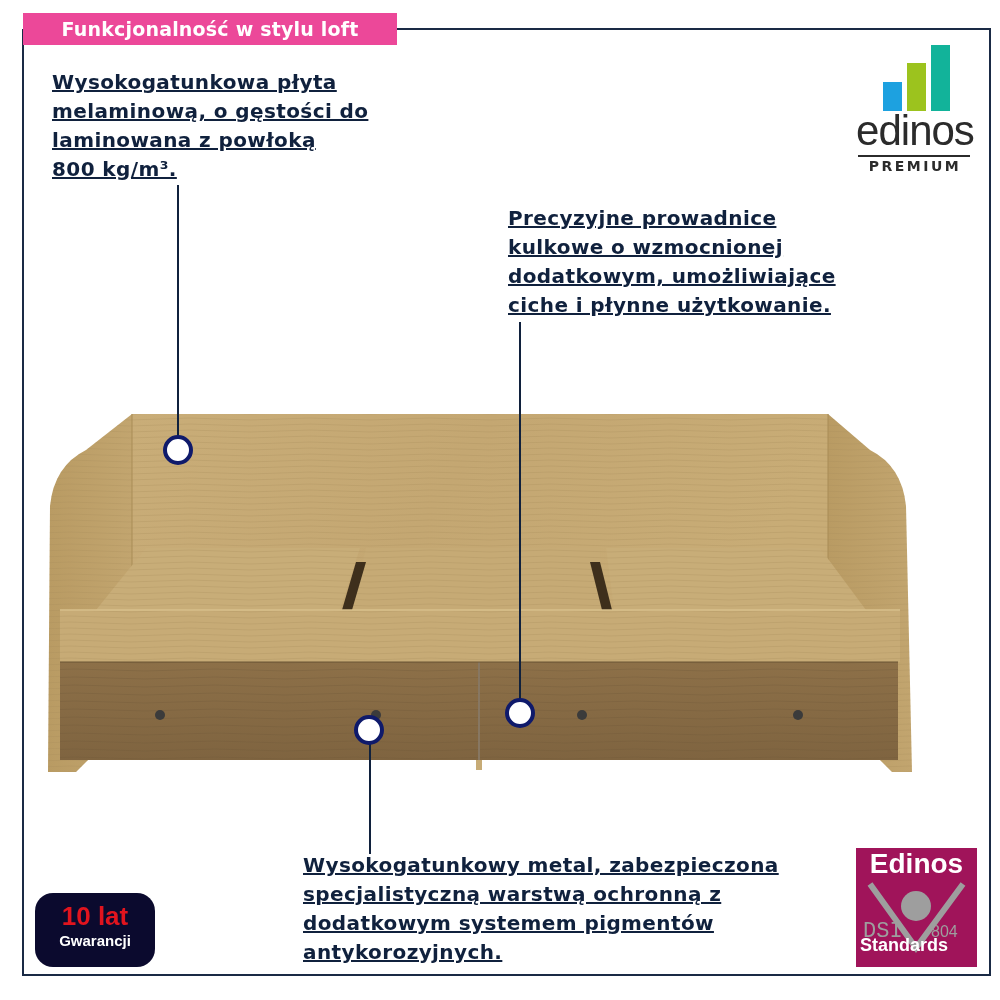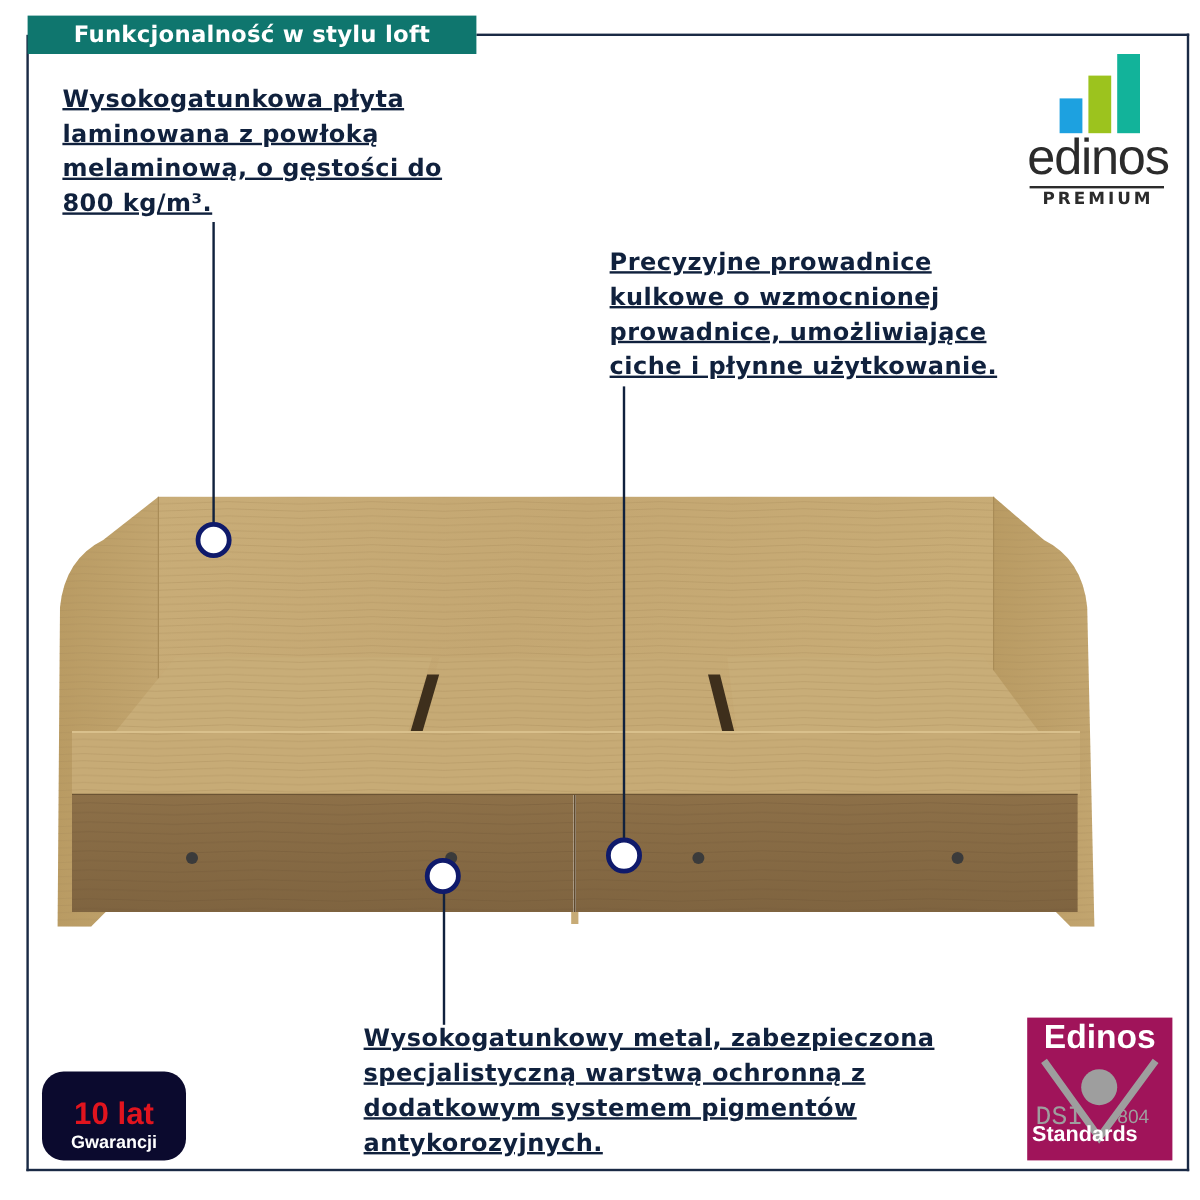--- a/index.html
+++ b/index.html
@@ -1,43 +1,43 @@
 <!DOCTYPE html>
 <html><head>
 <meta charset="utf-8">
 <style>
   html, body { margin:0; padding:0; background:#ffffff; }
   body { width:1000px; height:1000px; position:relative; overflow:hidden;
          font-family:"DejaVu Sans", sans-serif; color:#10213d; }
   .abs { position:absolute; }
   .frame-line { position:absolute; background:#1a2a45; }
   .header-box { position:absolute; left:23px; top:13px; width:374px; height:32px;
-                background:#0f766e; color:#ffffff; font-weight:bold; font-size:19px;
+                background:#ec4899; color:#ffffff; font-weight:bold; font-size:19px;
                 line-height:32px; text-align:center; letter-spacing:0.2px; }
   .callout-text { position:absolute; font-weight:bold; font-size:20px; line-height:29px;
                   color:#10213d; letter-spacing:0.4px; white-space:nowrap;text-decoration:underline; }
   .callout-line { position:absolute; width:2px; background:#10213d; }
   .callout-dot { position:absolute; width:22px; height:22px; border-radius:50%;
                  background:#ffffff; border:4px solid #0f1a6b; box-sizing:content-box; }
   .logo { position:absolute; left:850px; top:40px; width:130px; height:140px; }
   .logo-bar { position:absolute; bottom:0; width:19px; }
   .logo-bars { position:absolute; left:33px; top:5px; width:70px; height:66px; }
   .logo-word { position:absolute; left:0; top:68px; width:130px; text-align:center;
                font-family:"Liberation Sans", sans-serif; font-size:42px; color:#2b2b2b;
                letter-spacing:-1px; line-height:46px; }
   .logo-rule { position:absolute; left:8px; top:115px; width:112px; height:2px; background:#2b2b2b; }
   .logo-sub { position:absolute; left:0; top:117px; width:130px; text-align:center;
               font-family:"DejaVu Sans", sans-serif; font-weight:bold; font-size:14px;
               letter-spacing:2.5px; color:#2b2b2b; line-height:18px; }
   .warranty { position:absolute; left:35px; top:893px; width:120px; height:74px;
               background:#0b0a2e; border-radius:18px; text-align:center; }
   .warranty-years { position:absolute; left:0; top:9px; width:120px; color:#e1141e;
-                    font-family:"Liberation Sans", sans-serif; font-weight:bold; font-size:26px; line-height:28px;margin-top:12px; }
+                    font-family:"Liberation Sans", sans-serif; font-weight:bold; font-size:26px; line-height:28px; }
   .warranty-label { position:absolute; left:0; top:39px; width:120px; color:#ffffff;
-                    font-family:"Liberation Sans", sans-serif; font-weight:bold; font-size:15px; line-height:18px;margin-top:12px; }
+                    font-family:"Liberation Sans", sans-serif; font-weight:bold; font-size:15px; line-height:18px; }
   .standards { position:absolute; left:856px; top:848px; width:121px; height:119px; background:#a0145a; overflow:hidden; }
   .std-title { position:absolute; left:0; top:0; width:121px; text-align:center; color:#ffffff;
                font-family:"Liberation Sans", sans-serif; font-weight:bold; font-size:28px; line-height:32px; }
   .std-left { position:absolute; left:7px; top:72px; color:#9e9e9e;
               font-family:Liberation Mono, monospace; font-size:22px; line-height:24px; }
   .std-right { position:absolute; left:75px; top:72px; color:#9e9e9e;
                font-family:"Liberation Sans", sans-serif; font-size:16px; line-height:24px; }
   .std-bottom { position:absolute; left:0; top:85px; width:96px; text-align:center; color:#ffffff;
                 font-family:"Liberation Sans", sans-serif; font-weight:bold; font-size:18px; line-height:24px; }
   .product { position:absolute; left:40px; top:410px; width:880px; height:380px; }
@@ -121,31 +121,31 @@
   <circle cx="120" cy="305" r="5" fill="#3b3b3b"></circle>
   <circle cx="336" cy="305" r="5" fill="#3b3b3b"></circle>
   <circle cx="542" cy="305" r="5" fill="#3b3b3b"></circle>
   <circle cx="758" cy="305" r="5" fill="#3b3b3b"></circle>
 
   <rect x="436" y="350" width="6" height="10" fill="#c7ab76"></rect>
 </svg>
 
 <div class="callout-text" style="left:52px; top:68px;">
   <div>Wysokogatunkowa płyta</div>
+  <div>melaminową, o gęstości do</div>
   <div>laminowana z powłoką</div>
-  <div>melaminową, o gęstości do</div>
   <div>800 kg/m³.</div>
 </div>
 <div class="callout-line" style="left:177px; top:185px; height:252px;"></div>
 <div class="callout-dot" style="left:163px; top:435px;"></div>
 
 <div class="callout-text" style="left:508px; top:204px;">
   <div>Precyzyjne prowadnice</div>
   <div>kulkowe o wzmocnionej</div>
-  <div>prowadnice, umożliwiające</div>
+  <div>dodatkowym, umożliwiające</div>
   <div>ciche i płynne użytkowanie.</div>
 </div>
 <div class="callout-line" style="left:519px; top:322px; height:378px;"></div>
 <div class="callout-dot" style="left:505px; top:698px;"></div>
 
 <div class="callout-line" style="left:369px; top:744px; height:110px;"></div>
 <div class="callout-dot" style="left:354px; top:715px;"></div>
 <div class="callout-text" style="left:303px; top:851px;">
   <div>Wysokogatunkowy metal, zabezpieczona</div>
   <div>specjalistyczną warstwą ochronną z</div>

